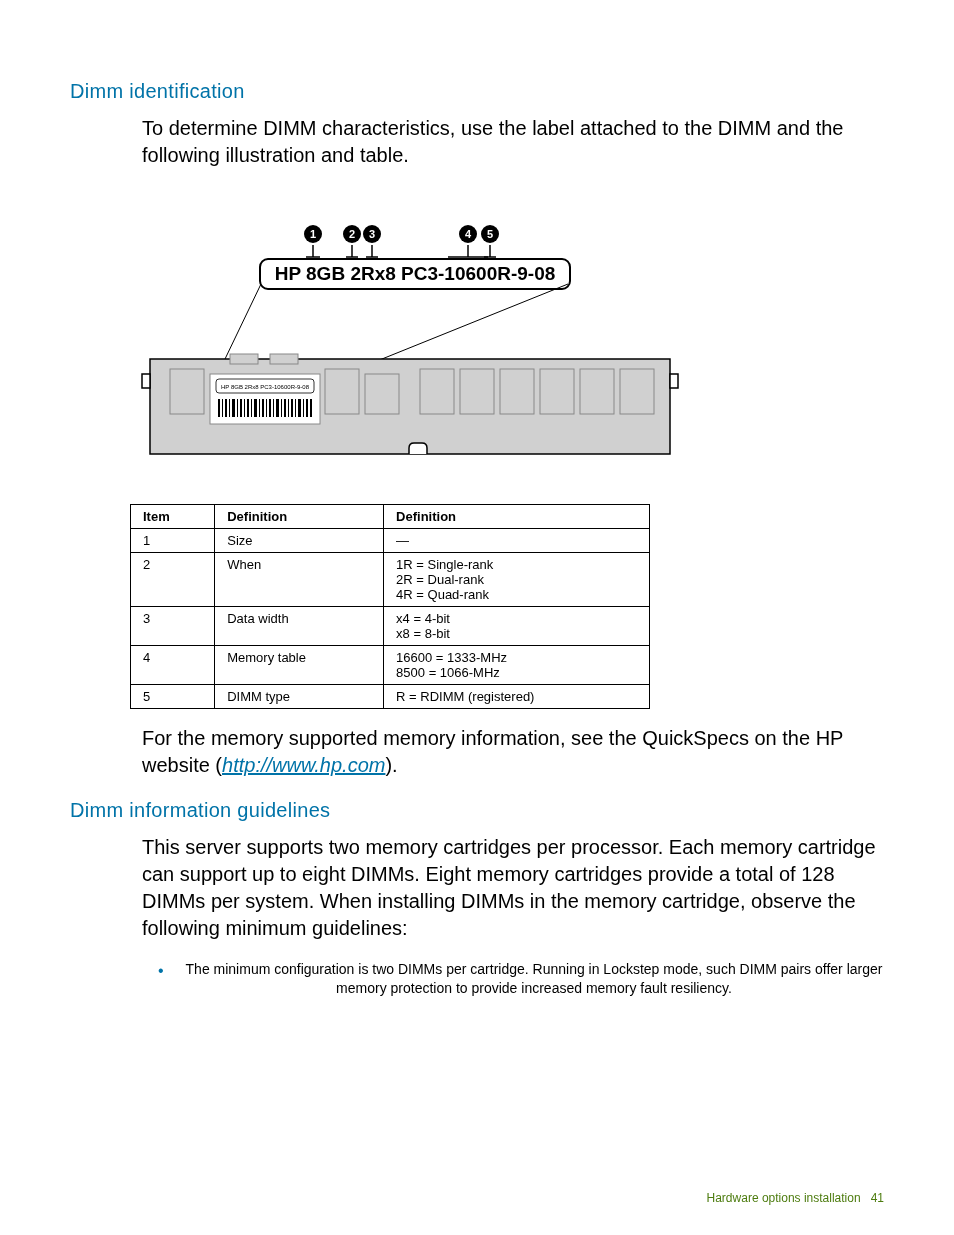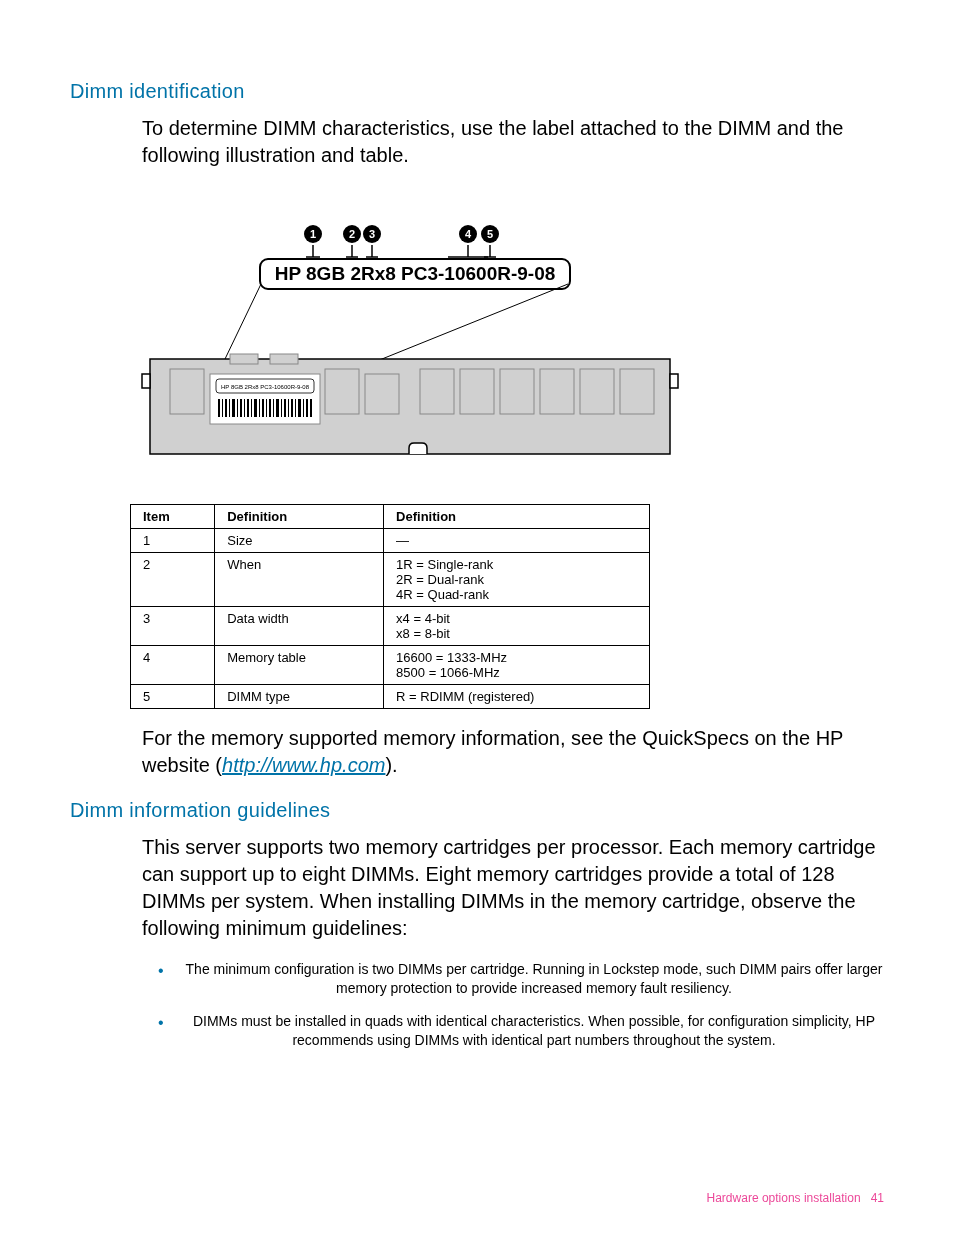--- a/index.html
+++ b/index.html
@@ -66,21 +66,21 @@
     top: 0;
     color: #0073a8;
     font-size: 16px;
   }
   a.hp-link { color: #0073a8; text-decoration: underline; font-style: italic; }
   .footer {
     position: fixed;
     bottom: 30px;
     right: 70px;
     font-size: 12px;
-    color: #ec4899;
+    color: #4d7c0f;
     text-align: center;
   }
 </style>
 </head>
 <body>
 
 <h2 class="section-heading">Dimm identification</h2>
 
 <p class="body-text">To determine DIMM characteristics, use the label attached to the DIMM and the following illustration and table.</p>
 
@@ -231,18 +231,17 @@
 <p class="body-text">
   <span>For the memory supported memory information, see the QuickSpecs on the HP website (</span><a class="hp-link">http://www.hp.com</a><span>).</span>
 </p>
 
 <h2 class="section-heading">Dimm information guidelines</h2>
 
 <p class="body-text">This server supports two memory cartridges per processor. Each memory cartridge can support up to eight DIMMs. Eight memory cartridges provide a total of 128 DIMMs per system. When installing DIMMs in the memory cartridge, observe the following minimum guidelines:</p>
 
 <ul class="bullets">
   <li>The minimum configuration is two DIMMs per cartridge. Running in Lockstep mode, such DIMM pairs offer larger memory protection to provide increased memory fault resiliency.</li>
-  <li>DIMMs must be installed in quads with identical characteristics. When possible, for configuration simplicity, HP recommends using DIMMs with identical part numbers throughout the system.</li>
 </ul>
 
 <div class="footer">
   <span>Hardware options installation</span>&nbsp;&nbsp;&nbsp;<span>41</span>
 </div>
 
 </body></html>

